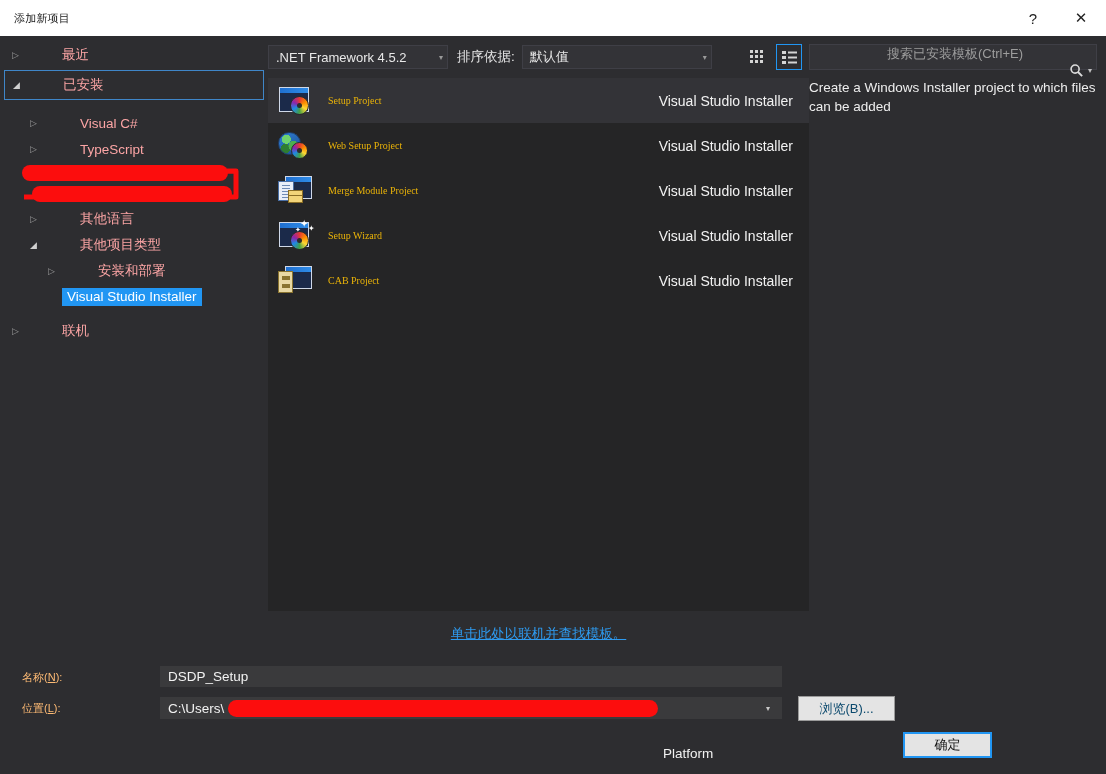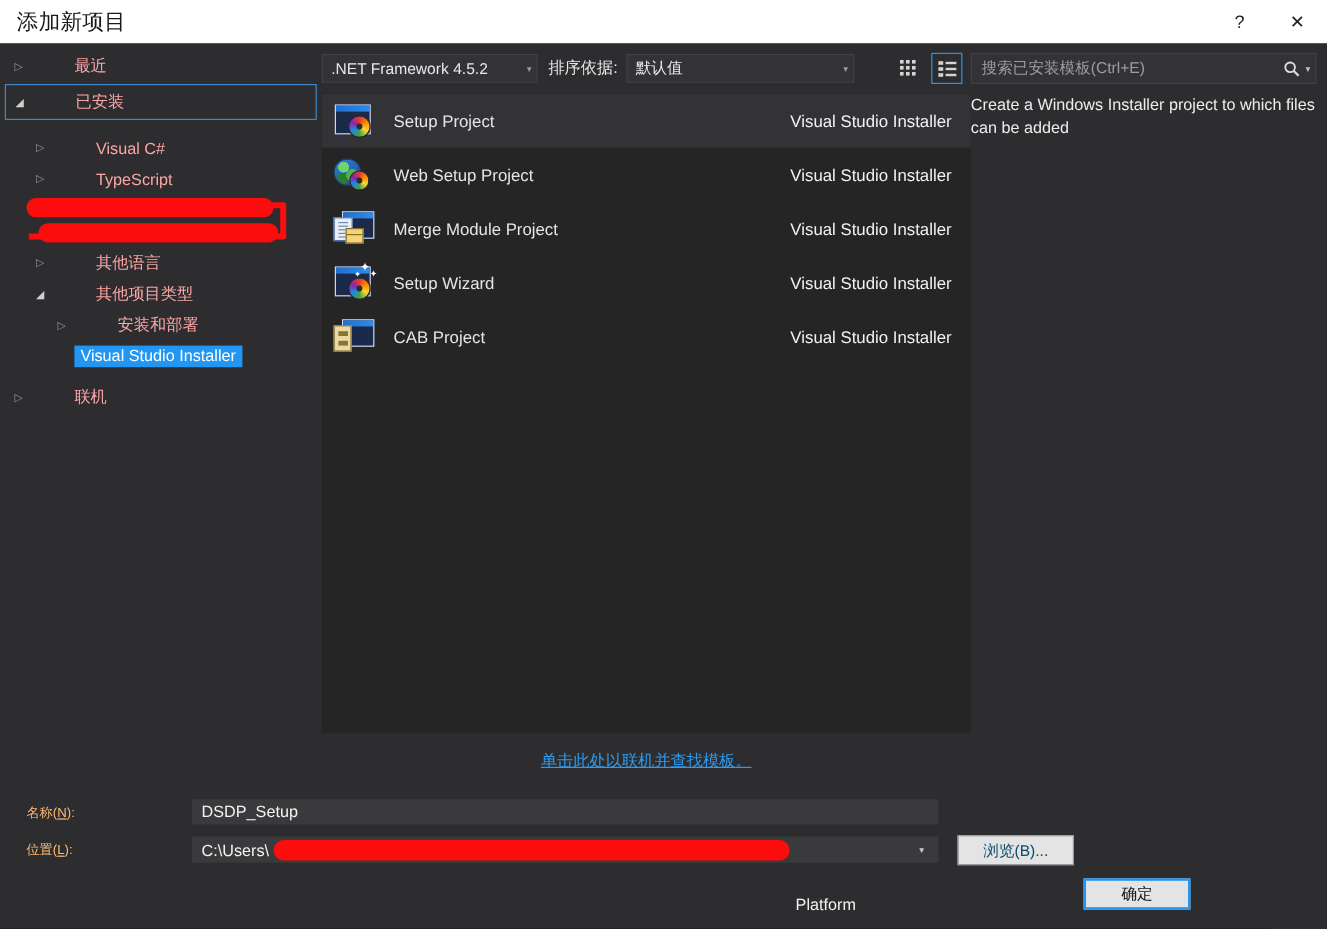--- a/index.html
+++ b/index.html
@@ -24,21 +24,21 @@
   .titlebar {
     position: absolute;
     left: 0; top: 0;
     width: 1106px; height: 36px;
     background: #ffffff;
     display: flex;
     align-items: center;
   }
   .titlebar-text {
     margin-left: 14px;
-    font-size: 18px;
+    font-size: 11px;
     color: #1a1a1a;
     letter-spacing: 0.2px;
   }
   .titlebar-buttons {
     margin-left: auto;
     display: flex;
     height: 36px;
   }
   .tb-btn {
     width: 46px; height: 36px;
@@ -163,22 +163,23 @@
     padding: 0 16px 0 8px;
   }
   .tmpl-row.selected { background: #333337; }
   .tmpl-icon {
     width: 40px; height: 36px;
     flex: 0 0 40px;
     position: relative;
     margin-right: 12px;
   }
   .tmpl-name {
-    font-size: 14px;
-    color: #e5e5e5;
+    font-size: 10px;
+    color: #eab308;
+    font-family: Liberation Serif, serif;
   }
   .tmpl-src {
     margin-left: auto;
     font-size: 14px;
     color: #f2f2f2;
   }
 
   
   .ic-win {
     position: absolute;
@@ -288,20 +289,21 @@
   
   .search-box {
     position: absolute;
     left: 809px; top: 44px;
     width: 288px; height: 26px;
     background: #333337;
     border: 1px solid #3f3f46;
     display: flex;
     align-items: center;
     padding: 0 4px 0 8px;
+    flex-direction: column;
   }
   .search-ph {
     font-size: 13px;
     color: #9d9d9d;
   }
   .search-icons {
     margin-left: auto;
     display: flex;
     align-items: center;
     gap: 4px;

